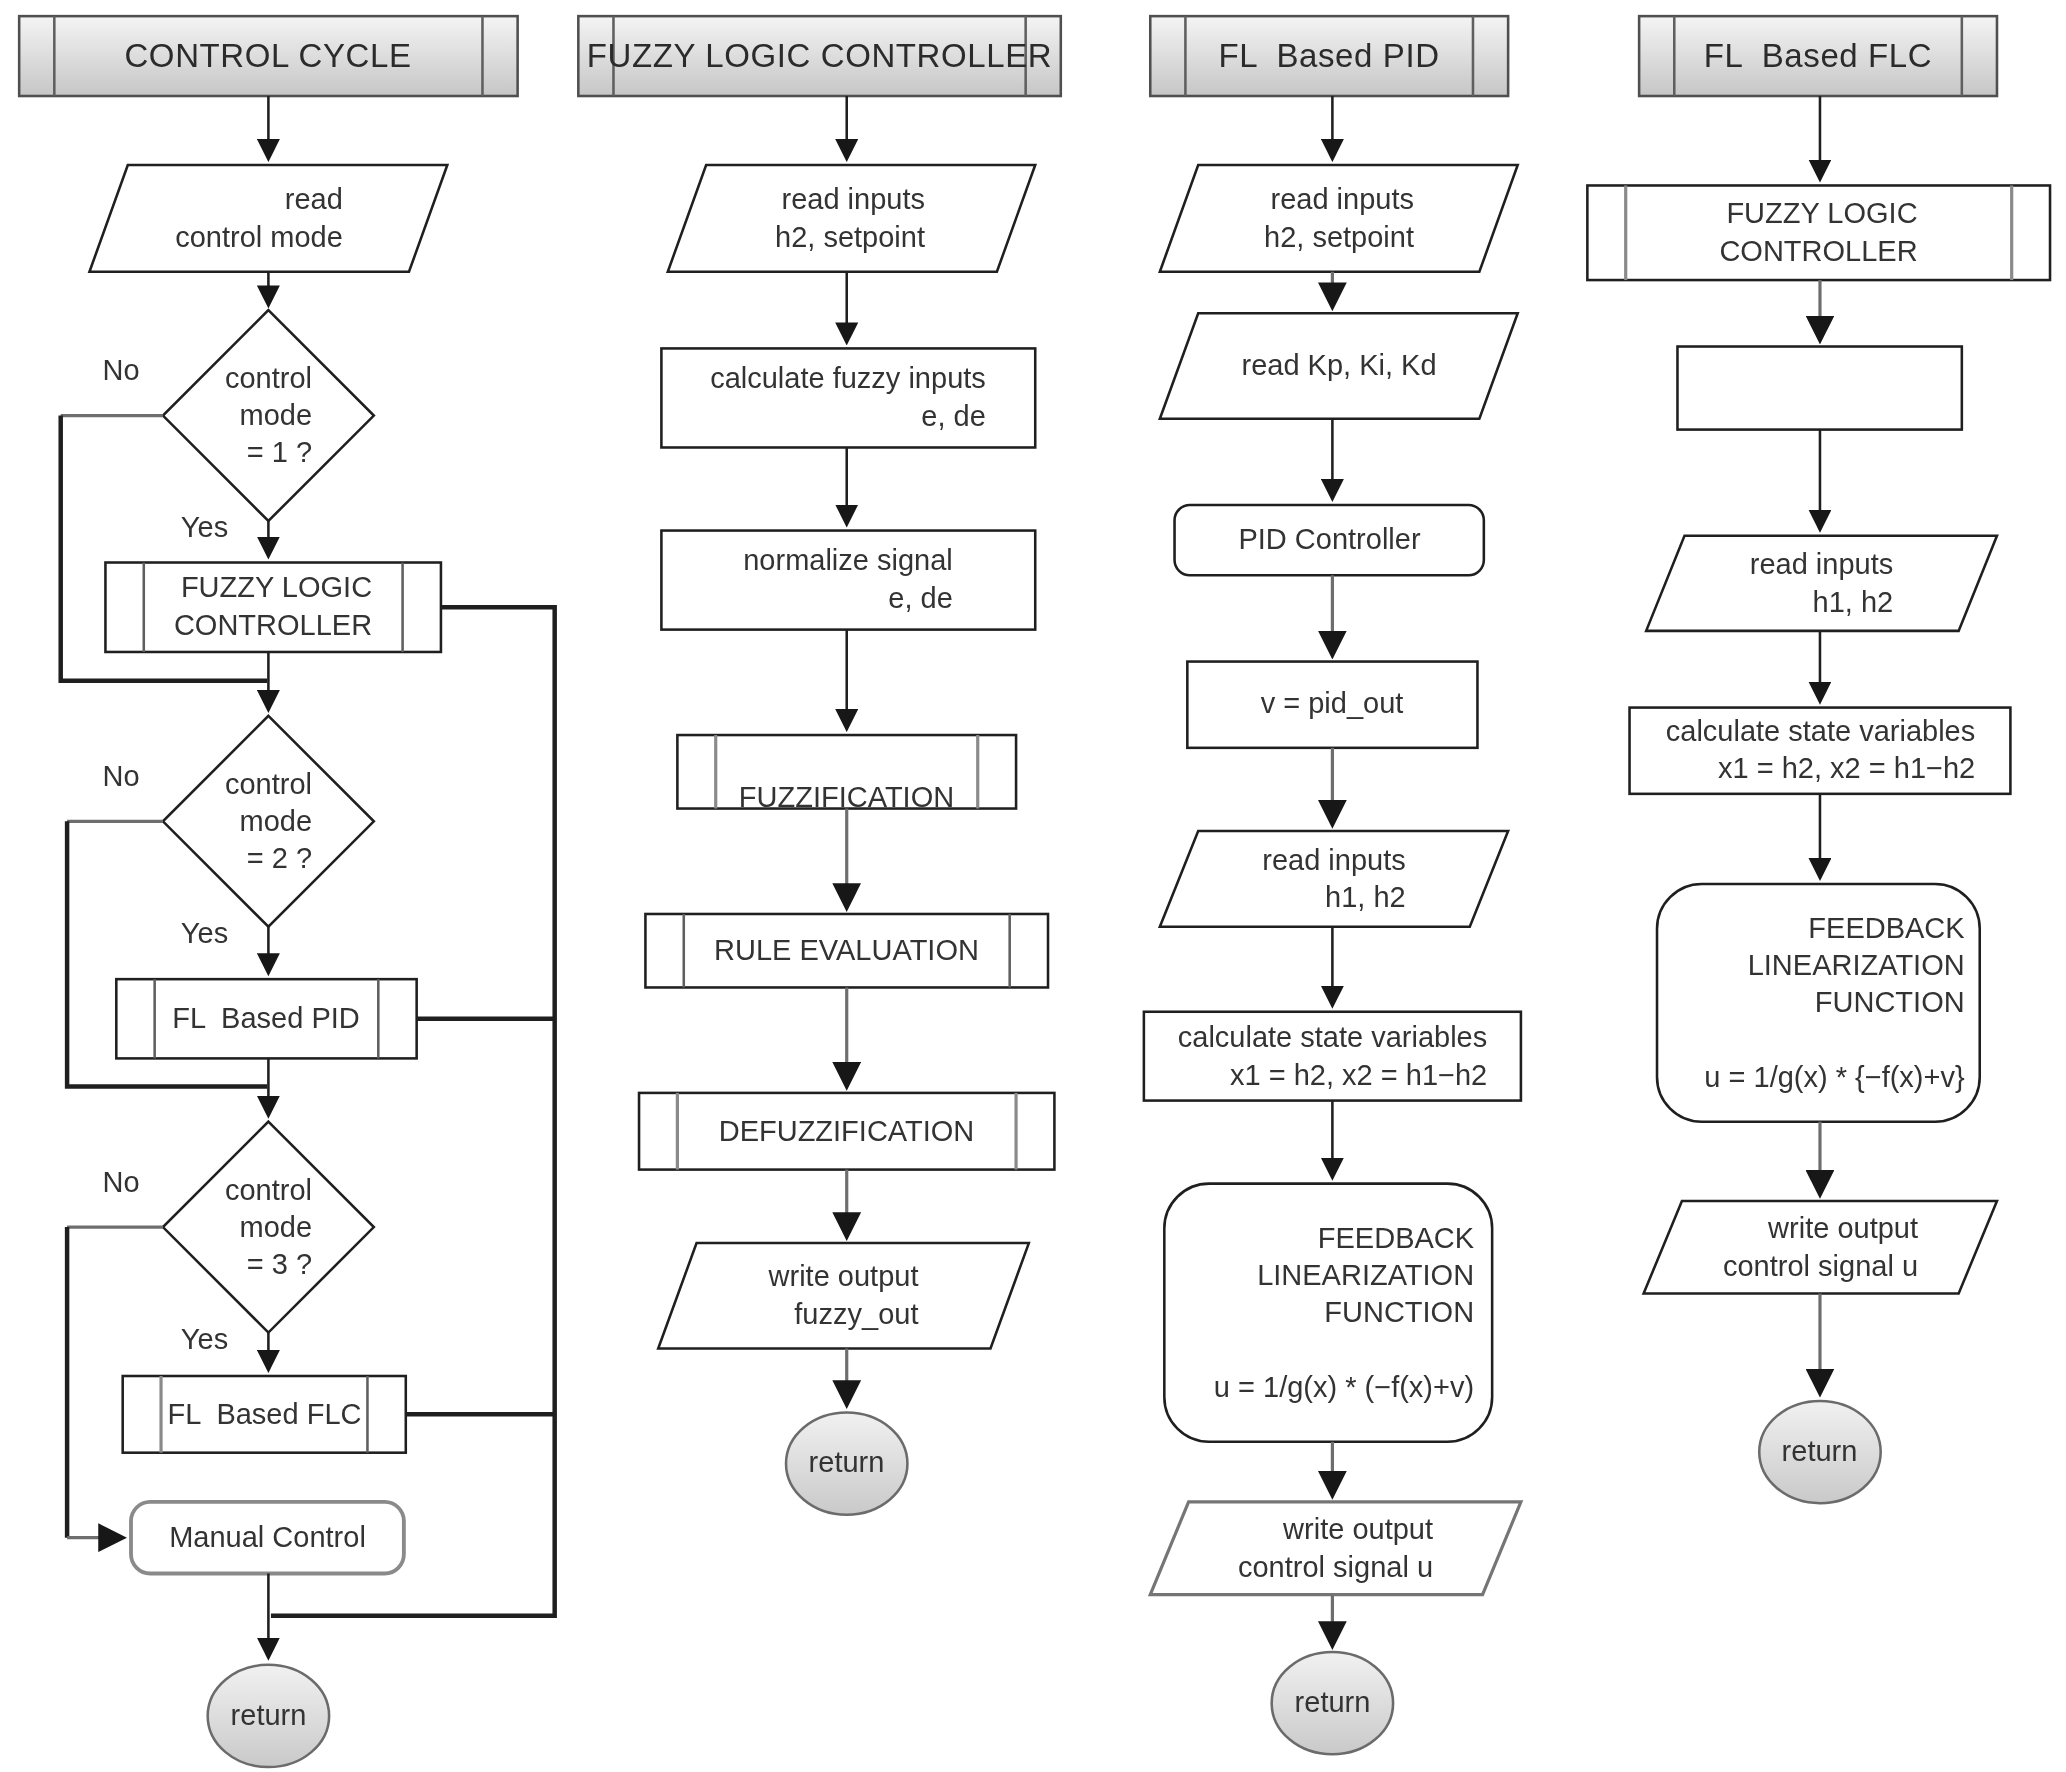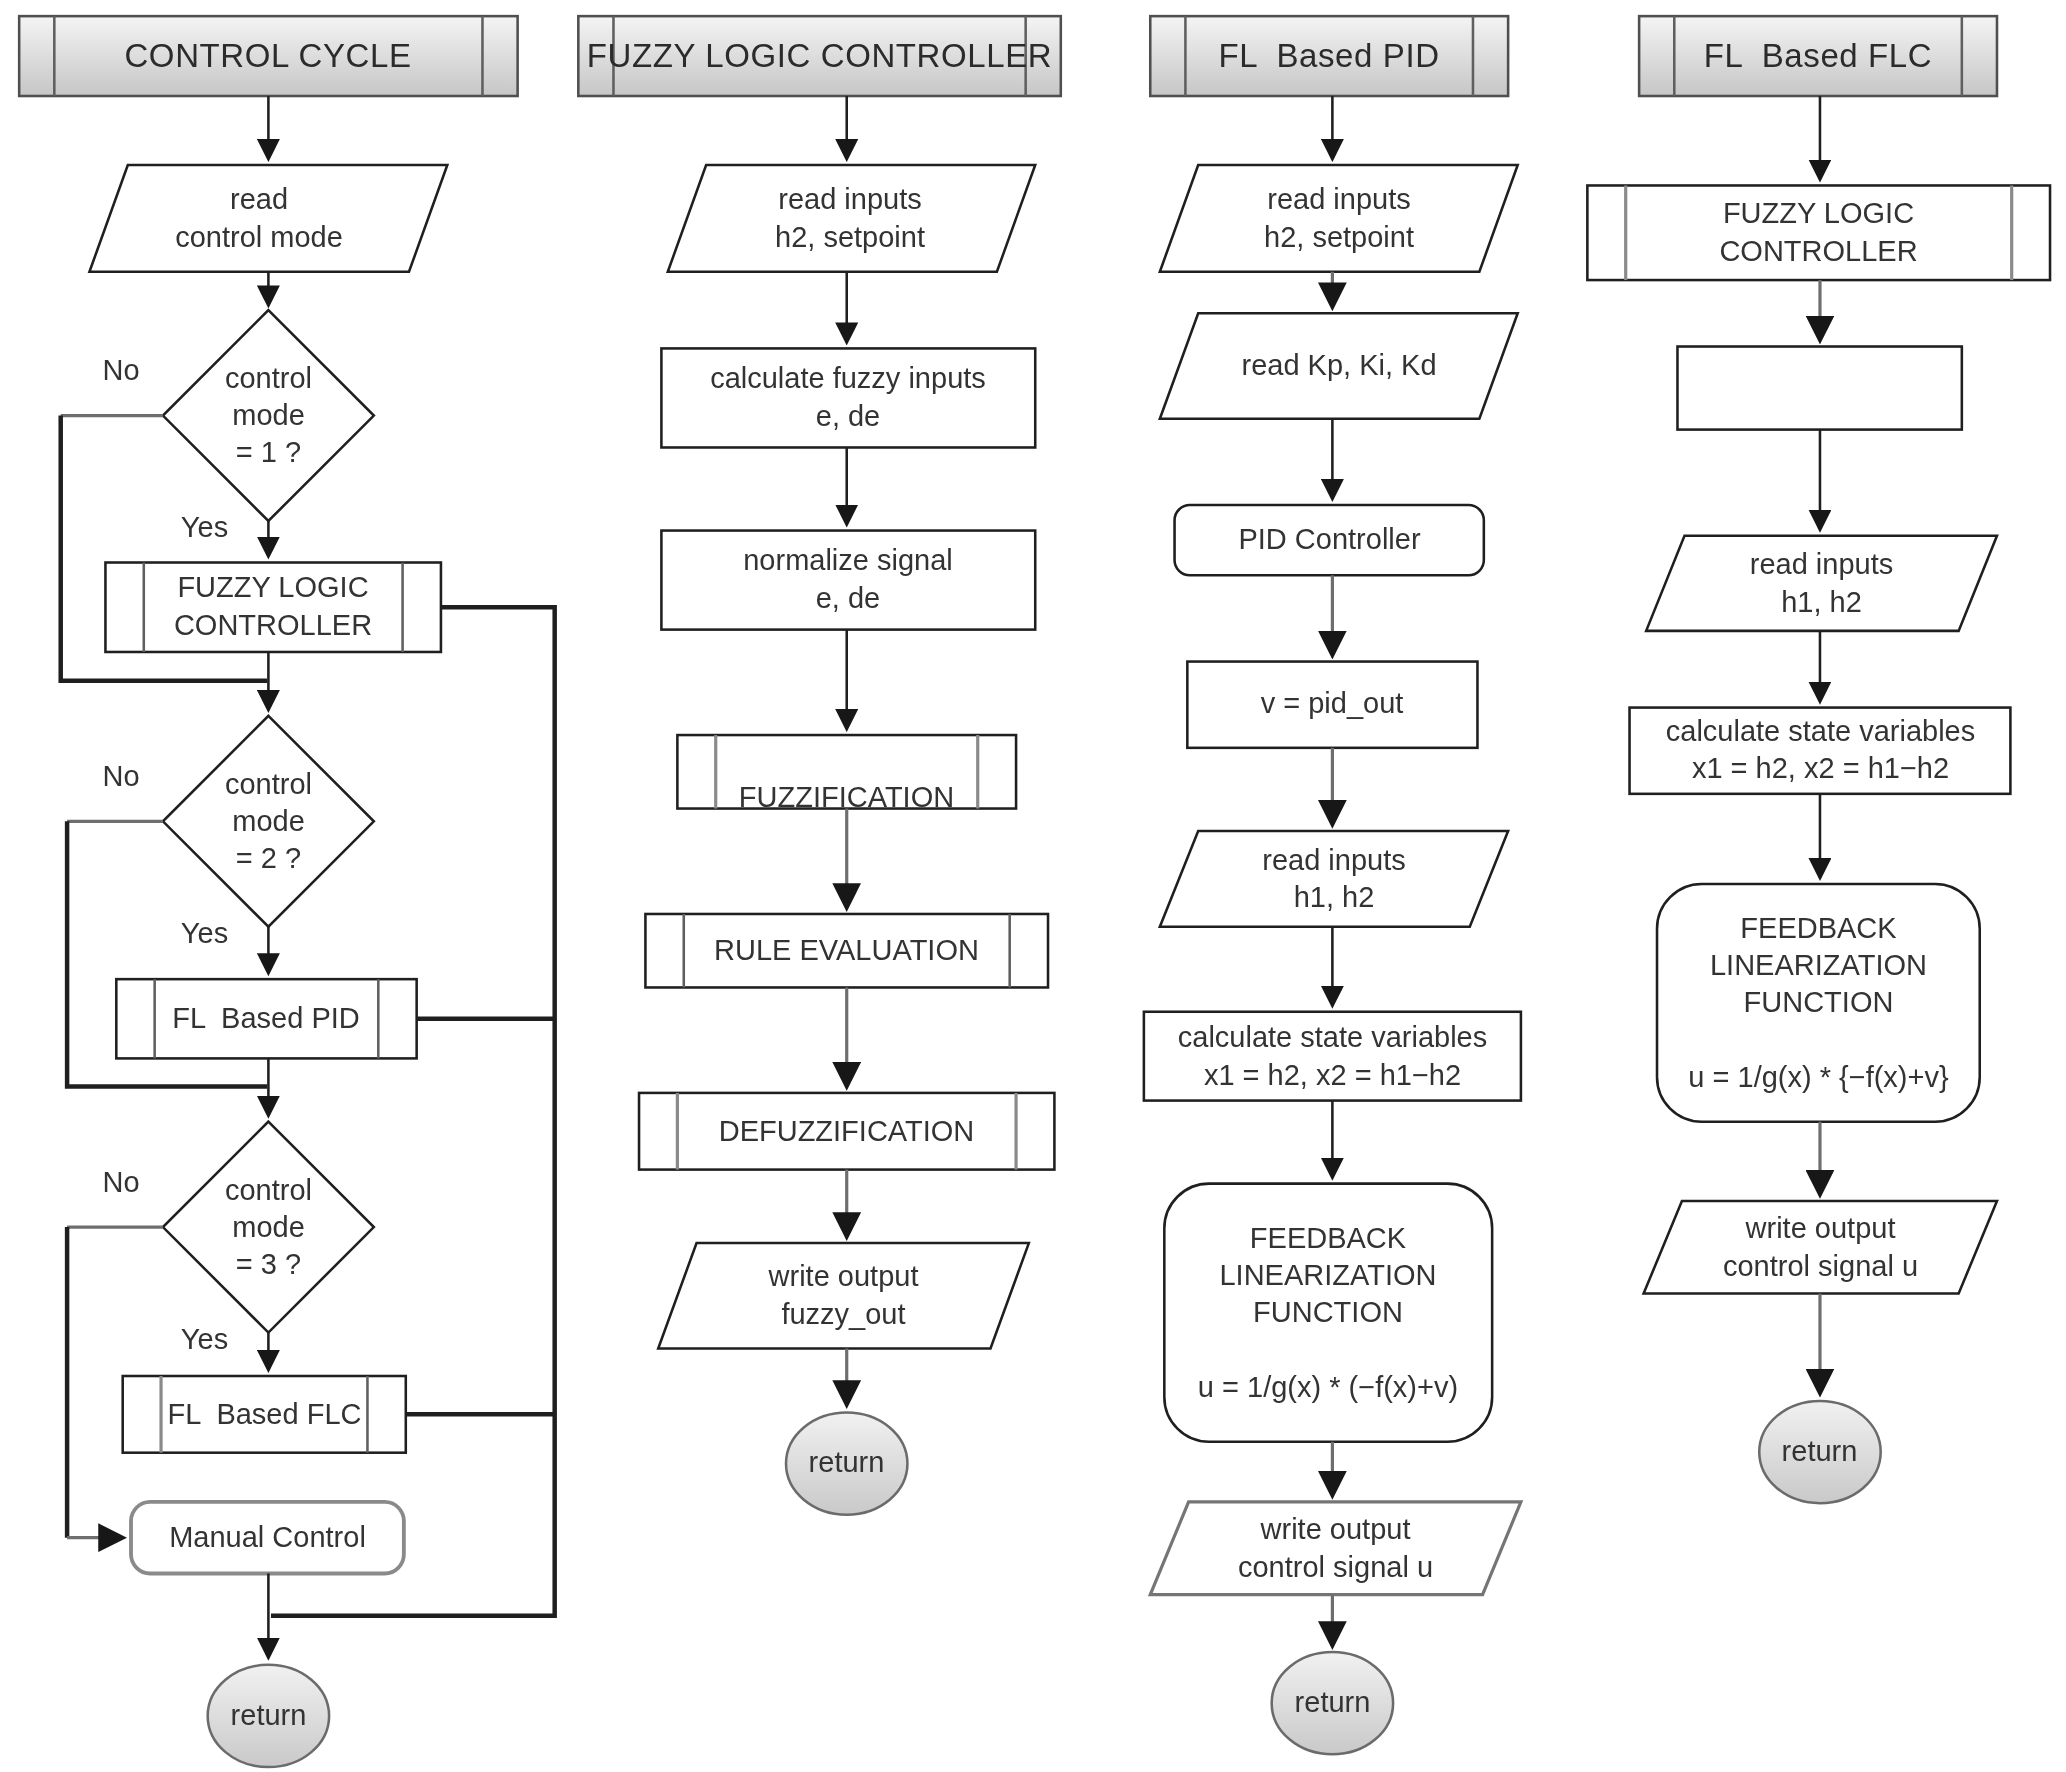--- a/index.html
+++ b/index.html
@@ -1,22 +1,22 @@
 <!DOCTYPE html>
 <html style="font-size:10.2px"><head>
 <meta charset="utf-8">
 <style>
   html,body{margin:0;padding:0;background:#ffffff;}
   .stage{position:relative;width:2066px;height:1773px;background:#ffffff;overflow:hidden;
          font-family:"Liberation Sans",sans-serif;}
   .stage svg{position:absolute;left:0;top:0;}
   .lbl{position:absolute;display:flex;align-items:center;justify-content:center;
-       text-align:center;white-space:pre-wrap;color:#333;font-size:29px;line-height:1.28;}
+       text-align:right;white-space:pre-wrap;color:#333;font-size:29px;line-height:1.28;}
   .hdr{font-size:33px;letter-spacing:0.6px;color:#2b2b2b;}
-  .small{font-size:29px;}
+  .small{font-size:29px;margin-left:16px;}
   .shape{fill:#ffffff;stroke:#1f1f1f;stroke-width:4;}
   .shapeg{fill:#ffffff;stroke:#8a8a8a;stroke-width:6;}
   .shapeg2{fill:#ffffff;stroke:#757575;stroke-width:5;}
   .hdrbox{fill:url(#hdrGrad);stroke:#4f4f4f;stroke-width:4;}
   .retbox{fill:url(#retGrad);stroke:#6b6b6b;stroke-width:4;}
   .bar{stroke:#5f5f5f;stroke-width:4;}
   .barg{stroke:#8a8a8a;stroke-width:5;}
   .ln{fill:none;stroke:#1f1f1f;stroke-width:4;}
   .lng{fill:none;stroke:#6e6e6e;stroke-width:5;}
   .thick{stroke-width:7;}

